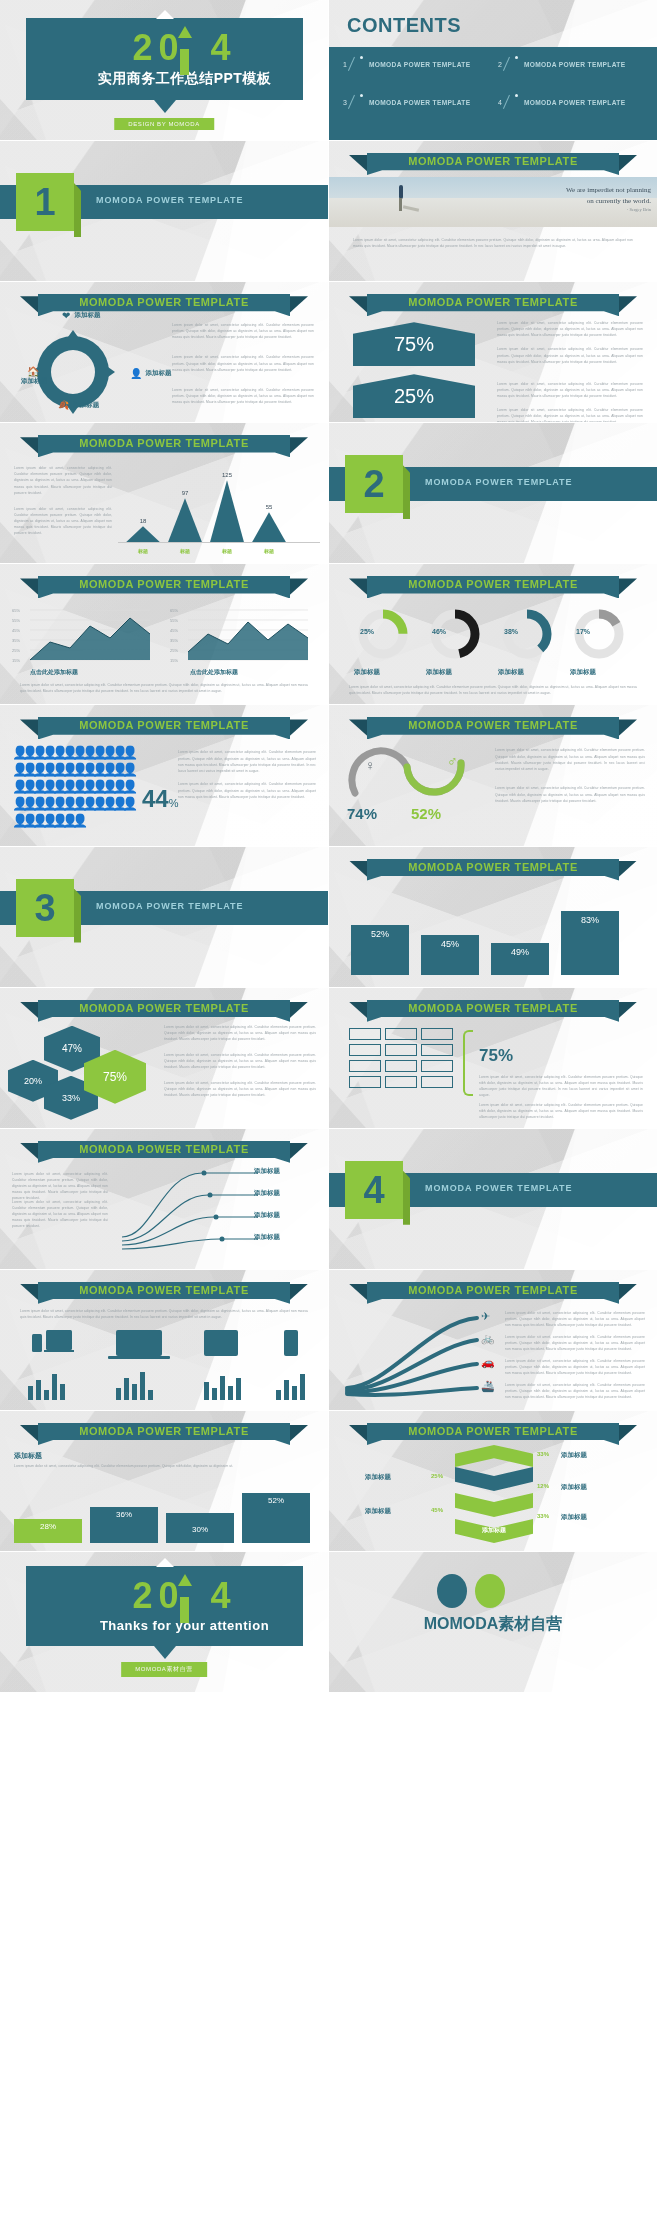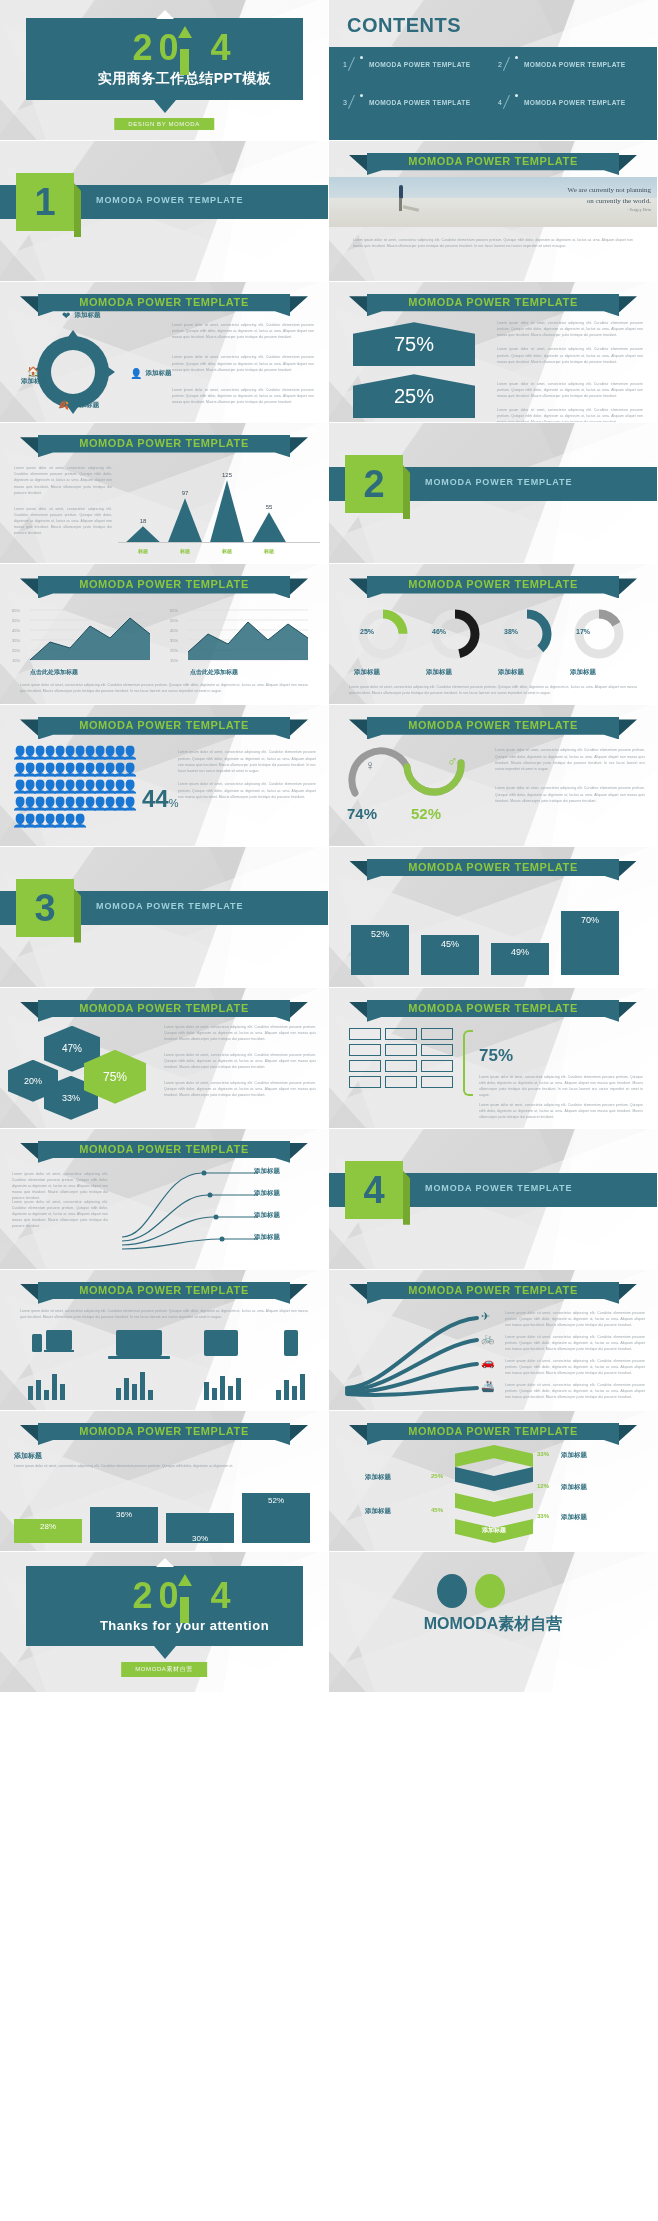--- a/index.html
+++ b/index.html
@@ -179,21 +179,21 @@
         <div class="wr"></div>
         <div class="mid2"></div>
         <div class="mid"></div>
         <div class="txt">MOMODA POWER TEMPLATE</div>
       </div>
       <div class="imgph" style="left:0;right:0;top:36px;height:50px">
         <div class="silh" style="left:70px;top:8px;width:4px;height:14px;border-radius:2px;background:#2f4a63"></div>
         <div class="silh" style="left:70px;top:21px;width:3px;height:13px;background:#7d7f72"></div>
         <div class="silh" style="left:74px;top:30px;width:16px;height:3px;background:#9a9b8e;transform:rotate(12deg);opacity:.55"></div>
         <div style="position:absolute;right:6px;top:8px;width:150px;text-align:right;color:#3d4f5c;font-size:7px;line-height:1.5;font-family:'Liberation Serif',serif">
-          <div>We are currently not planning</div>
+          <div>We are imperdiet not planning</div>
           <div>on currently the world.</div>
           <div style="font-size:4.5px;opacity:.6;margin-top:1px">- Sergey Brin</div>
         </div>
       </div>
       <div class="lorem" style="position:absolute;left:24px;right:24px;top:96px">Lorem ipsum dolor sit amet, consectetur adipiscing elit. Curabitur elementum posuere pretium. Quisque nibh dolor, dignissim ac dignissim ut, luctus ac urna. Aliquam aliquet non massa quis tincidunt. Mauris ullamcorper justo tristique dui posuere tincidunt. In nec lacus laoreet orci varius imperdiet sit amet in augue.</div>
     </div>
   </div>
 
   <div class="slide">
     <div class="poly"></div>
@@ -529,21 +529,21 @@
         <div style="position:absolute;left:0;bottom:0;width:58px;height:50px;background:#2d6b7d;display:flex;align-items:flex-start;justify-content:center;padding-top:4px;color:#fff;font-size:9px">
             <span>52%</span>
           </div>
         <div style="position:absolute;left:70px;bottom:0;width:58px;height:40px;background:#2d6b7d;display:flex;align-items:flex-start;justify-content:center;padding-top:4px;color:#fff;font-size:9px">
             <span>45%</span>
           </div>
         <div style="position:absolute;left:140px;bottom:0;width:58px;height:32px;background:#2d6b7d;display:flex;align-items:flex-start;justify-content:center;padding-top:4px;color:#fff;font-size:9px">
             <span>49%</span>
           </div>
         <div style="position:absolute;left:210px;bottom:0;width:58px;height:64px;background:#2d6b7d;display:flex;align-items:flex-start;justify-content:center;padding-top:4px;color:#fff;font-size:9px">
-            <span>70%</span>
+            <span>83%</span>
           </div>
       </div>
     </div>
   </div>
 
   <div class="slide">
     <div class="poly"></div>
     <div class="body-in">
       <div class="ribbon">
         <div class="wl"></div>
@@ -735,21 +735,21 @@
       </div>
       <div style="position:absolute;left:14px;top:40px;color:#2d6b7d;font-size:7px;font-weight:700">添加标题</div>
       <div class="lorem" style="position:absolute;left:14px;right:14px;top:52px">Lorem ipsum dolor sit amet, consectetur adipiscing elit. Curabitur elementum posuere pretium. Quisque nibh dolor, dignissim ac dignissim ut.</div>
       <div style="position:absolute;left:14px;right:14px;top:70px;bottom:8px">
         <div style="position:absolute;left:0;bottom:0;width:68px;height:24px;background:#8dc63f;display:flex;align-items:flex-start;justify-content:center;padding-top:3px;color:#fff;font-size:8px">
             <span>28%</span>
           </div>
         <div style="position:absolute;left:76px;bottom:0;width:68px;height:36px;background:#2d6b7d;display:flex;align-items:flex-start;justify-content:center;padding-top:3px;color:#fff;font-size:8px">
             <span>36%</span>
           </div>
-        <div style="position:absolute;left:152px;bottom:0;width:68px;height:30px;background:#2d6b7d;display:flex;align-items:flex-end;justify-content:center;padding-top:3px;color:#fff;font-size:8px">
+        <div style="position:absolute;left:152px;bottom:0;width:68px;height:30px;background:#2d6b7d;display:flex;align-items:center;justify-content:center;padding-top:3px;color:#fff;font-size:8px">
             <span>30%</span>
           </div>
         <div style="position:absolute;left:228px;bottom:0;width:68px;height:50px;background:#2d6b7d;display:flex;align-items:flex-start;justify-content:center;padding-top:3px;color:#fff;font-size:8px">
             <span>52%</span>
           </div>
       </div>
     </div>
   </div>
 
   <div class="slide">

